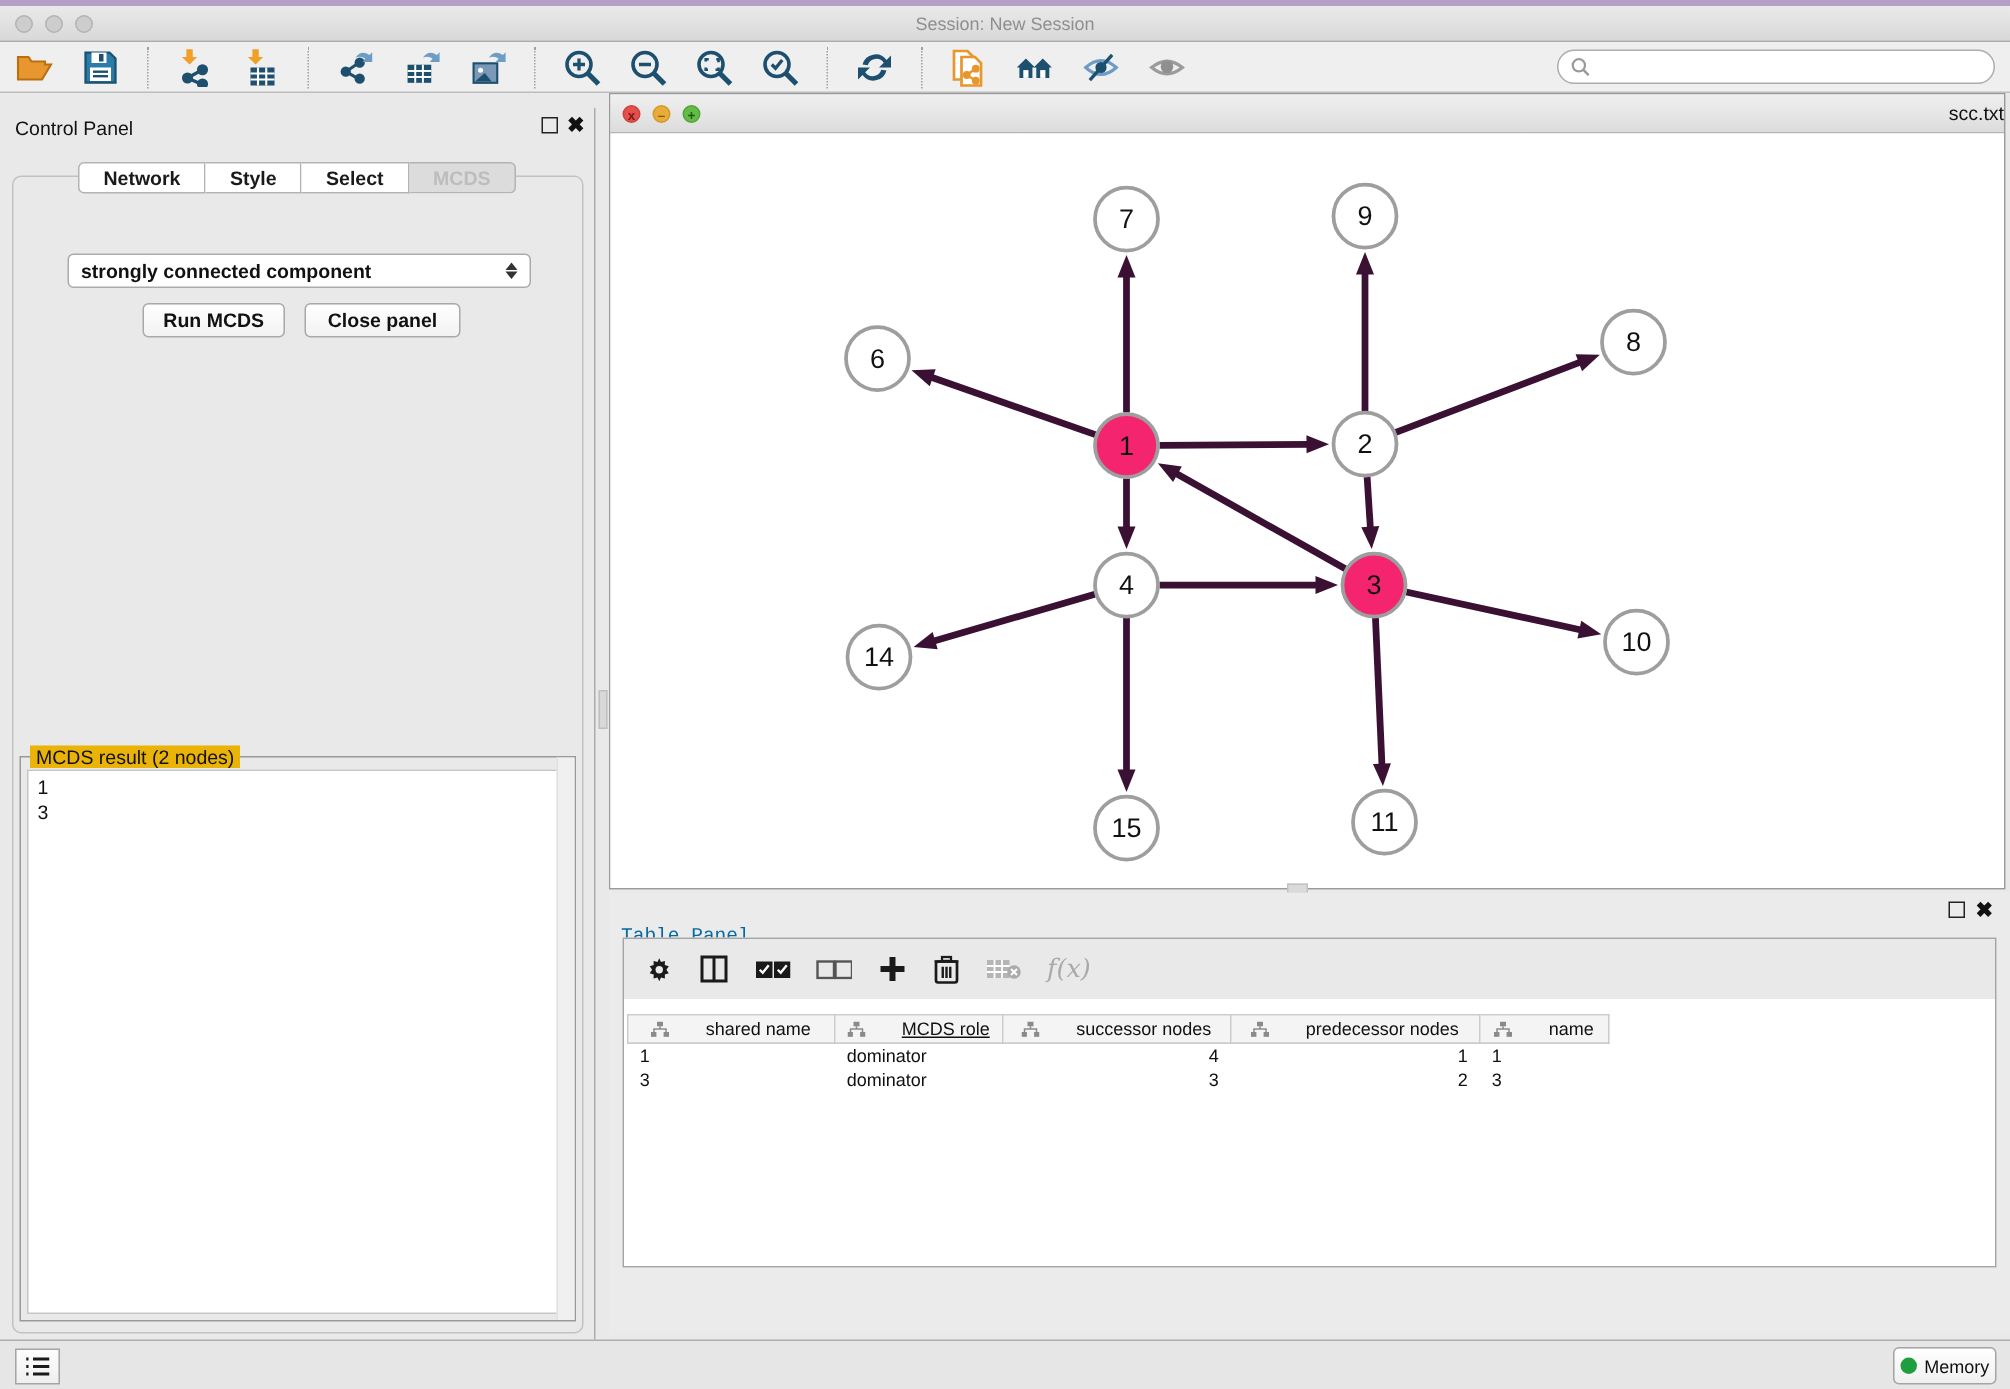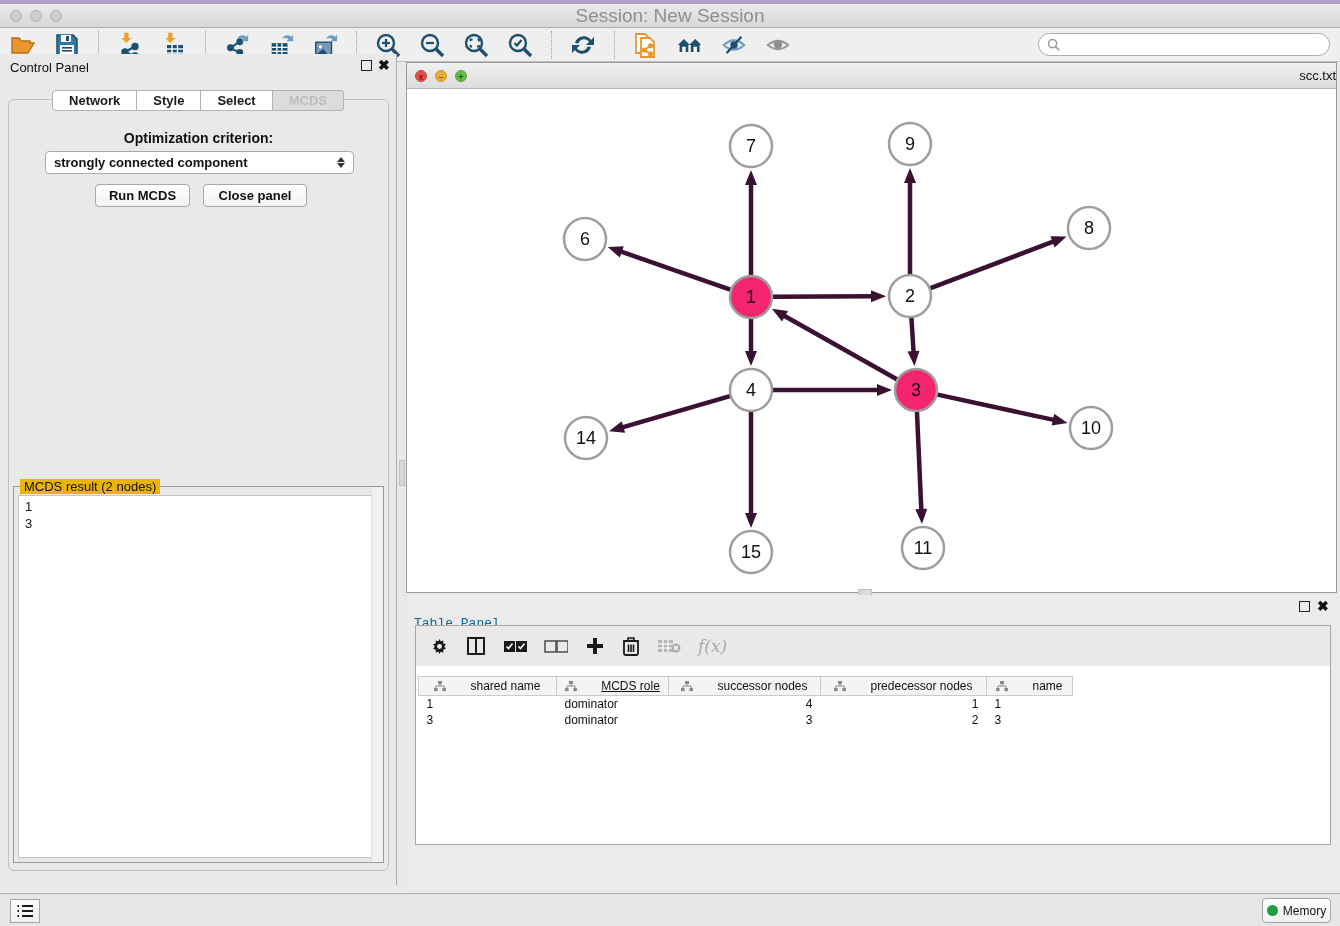--- a/index.html
+++ b/index.html
@@ -3,31 +3,31 @@
 <meta charset="utf-8">
 <style>
   * { margin:0; padding:0; box-sizing:border-box; }
   html,body { width:1340px; height:926px; font-family:"Liberation Sans", sans-serif; background:#E9E9E9; overflow:hidden; position:relative; }
   .abs { position:absolute; }
 
   
   .top-strip { left:0; top:0; width:1340px; height:4px; background:#B49FC6; }
   .titlebar { left:0; top:4px; width:1340px; height:24px; background:linear-gradient(#EAEAEA,#D8D8D8); border-bottom:1px solid #ACACAC; }
   .traffic { position:absolute; top:6px; width:12px; height:12px; border-radius:50%; background:#CDCDCD; border:1px solid #B3B3B3; }
-  .win-title { width:100%; text-align:center; line-height:24px; font-size:19px; color:#8F8F8F; }
+  .win-title { width:100%; text-align:center; line-height:24px; font-size:12px; color:#8F8F8F; }
 
   
   .main-toolbar { left:0; top:28px; width:1340px; height:34px; background:#EFEFEF; border-bottom:1px solid #BDBDBD; display:flex; align-items:center; padding:0 10px; gap:18px; }
   .tb-icon { width:26px; height:26px; display:flex; align-items:center; justify-content:center; }
   .tb-sep { width:1px; height:28px; border-left:1px dotted #9f9f9f; }
   .search-wrap { margin-left:auto; width:292px; height:23px; background:#fff; border:1px solid #ADADAD; border-radius:12px; display:flex; align-items:center; padding:0 8px; }
   .search-wrap input { border:none; outline:none; flex:1; font-size:12px; background:transparent; margin-left:5px; }
 
   
-  .control-panel { left:0; top:54px; width:397px; height:831px; background:#E9E9E9; border-right:1px solid #ABABAB; }
+  .control-panel { left:0; top:72px; width:397px; height:831px; background:#E9E9E9; border-right:1px solid #ABABAB; }
   .cp-header { position:absolute; left:0; top:0; width:100%; height:26px; }
   .cp-title { position:absolute; left:10px; top:6px; font-size:13px; color:#111; }
   .panel-float { position:absolute; top:6px; width:11px; height:11px; border:1.5px solid #222; background:transparent; }
   .panel-close { position:absolute; top:3px; font-size:14px; font-weight:bold; color:#111; line-height:16px; }
   .cp-tabs { position:absolute; left:0; top:36px; width:100%; display:flex; justify-content:center; z-index:3; }
   .seg-tab { height:21px; line-height:19px; padding:0 16px; background:#fff; border:1px solid #B3B3B3; border-left:none; font-size:13px; font-weight:bold; color:#1a1a1a; }
   .seg-tab:first-child { border-left:1px solid #B3B3B3; border-radius:4px 0 0 4px; }
   .seg-tab:last-child { border-radius:0 4px 4px 0; }
   .seg-tab.selected { background:#DCDCDC; color:#BDBDBD; font-weight:bold; }
   .cp-box { position:absolute; left:8px; top:45px; width:381px; height:772px; border:1px solid #C2C2C2; border-radius:6px; background:#E9E9E9; }
@@ -254,21 +254,20 @@
     <span class="panel-float" style="left:361px"></span>
     <span class="panel-close" style="left:378px">✖</span>
   </div>
   <div class="cp-tabs">
     <span class="seg-tab">Network</span>
     <span class="seg-tab">Style</span>
     <span class="seg-tab">Select</span>
     <span class="seg-tab selected">MCDS</span>
   </div>
   <div class="cp-box">
-    <div class="opt-label">Optimization criterion:</div>
     <div class="dropdown">
       <span class="dd-text">strongly connected component</span>
       <span class="dd-arrows">
           <span class="dd-up"></span>
           <span class="dd-down"></span>
         </span>
     </div>
     <button class="cp-btn" style="left:86px; width:95px;">Run MCDS</button>
     <button class="cp-btn" style="left:194px; width:104px;">Close panel</button>
     <div class="result-group">

